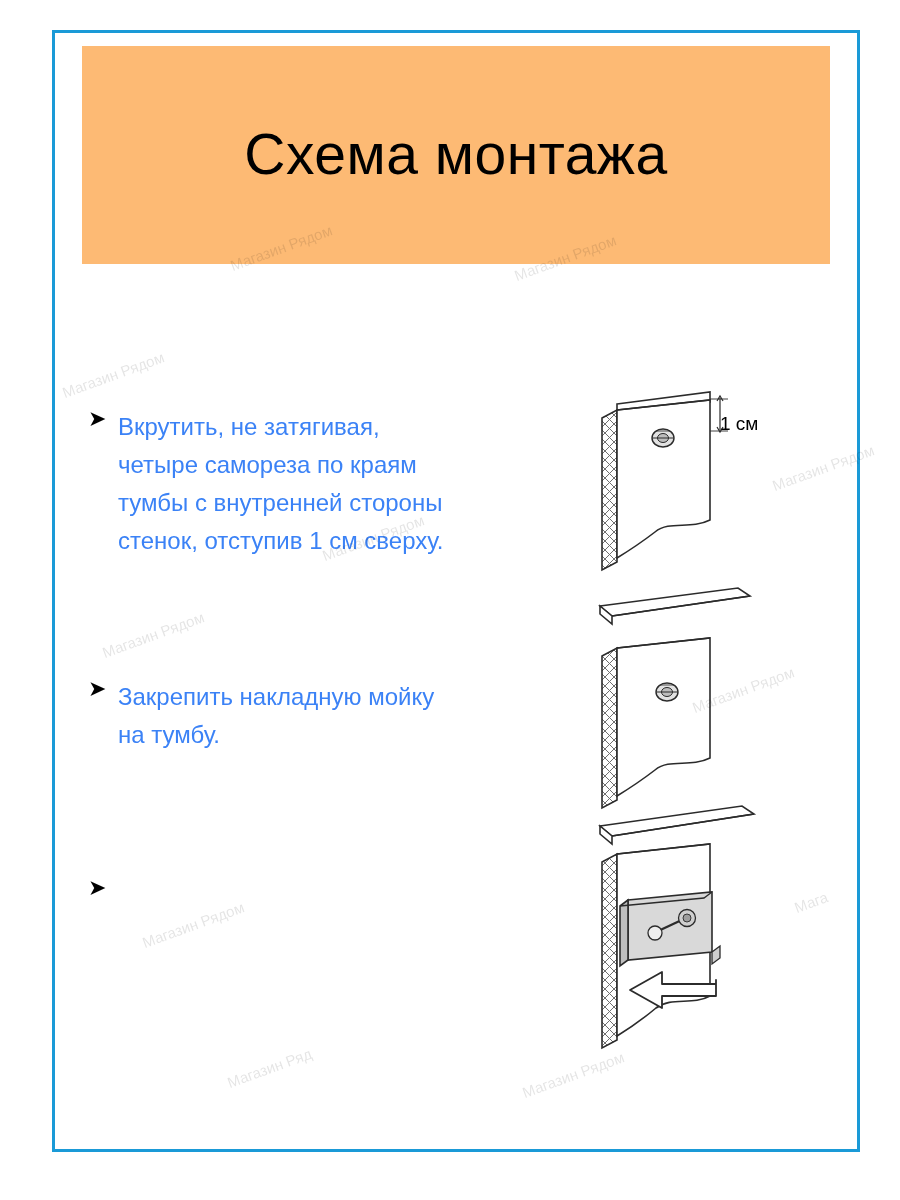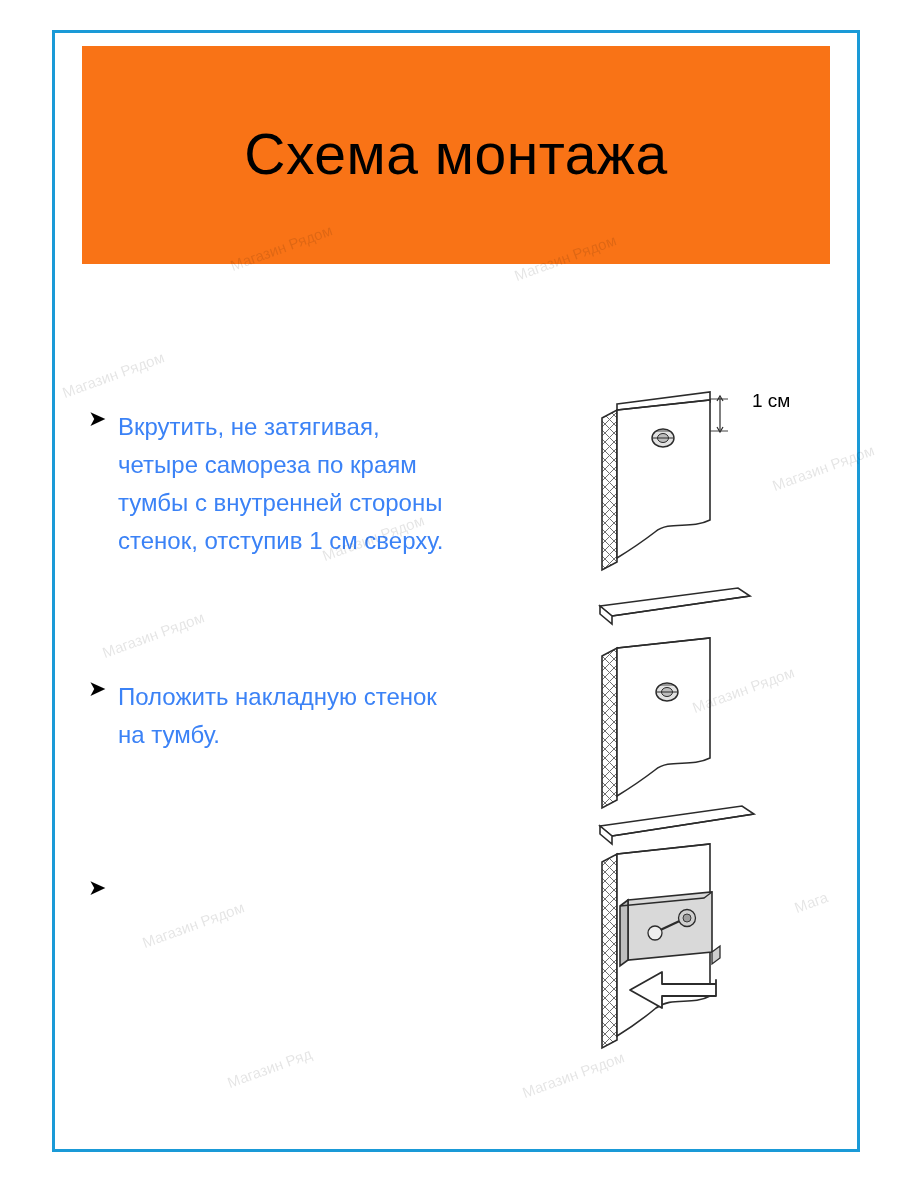--- a/index.html
+++ b/index.html
@@ -26,21 +26,21 @@
     box-sizing: border-box;
   }
 
   
   #title-banner {
     position: absolute;
     left: 82px;
     top: 46px;
     width: 748px;
     height: 218px;
-    background: #f97316;
+    background: #fdba74;
     display: flex;
     flex-direction: column;
     align-items: center;
     justify-content: center;
     box-sizing: border-box;
   }
   #title-banner .line {
     font-size: 57px;
     line-height: 1.15;
     color: #000000;
@@ -86,21 +86,21 @@
     width: 300px;
     height: 680px;
   }
   #illustration svg { display: block; }
 
   .dim-label {
     position: absolute;
     font-size: 19px;
     color: #000;
   }
-  #dim-1cm { left: 160px; top: 20px; padding-left: 32px; }
+  #dim-1cm { left: 160px; top: 43px; }
 
   
   .wm {
     position: absolute;
     font-size: 15px;
     color: #000;
     opacity: 0.10;
     transform: rotate(-20deg);
     transform-origin: left top;
     white-space: nowrap;
@@ -122,21 +122,21 @@
   <div class="step" id="step-1">
     <span class="step-marker">➤</span>
     <span class="step-text">Вкрутить, не затягивая,
 четыре самореза по краям
 тумбы с внутренней стороны
 стенок, отступив 1 см сверху.</span>
   </div>
 
   <div class="step" id="step-2">
     <span class="step-marker">➤</span>
-    <span class="step-text">Положить накладную стенок
+    <span class="step-text">Закрепить накладную мойку
 на тумбу.</span>
   </div>
 
   <div class="step" id="step-3">
     <span class="step-marker">➤</span>
   </div>
 
 </div>
 
 <div id="illustration">

